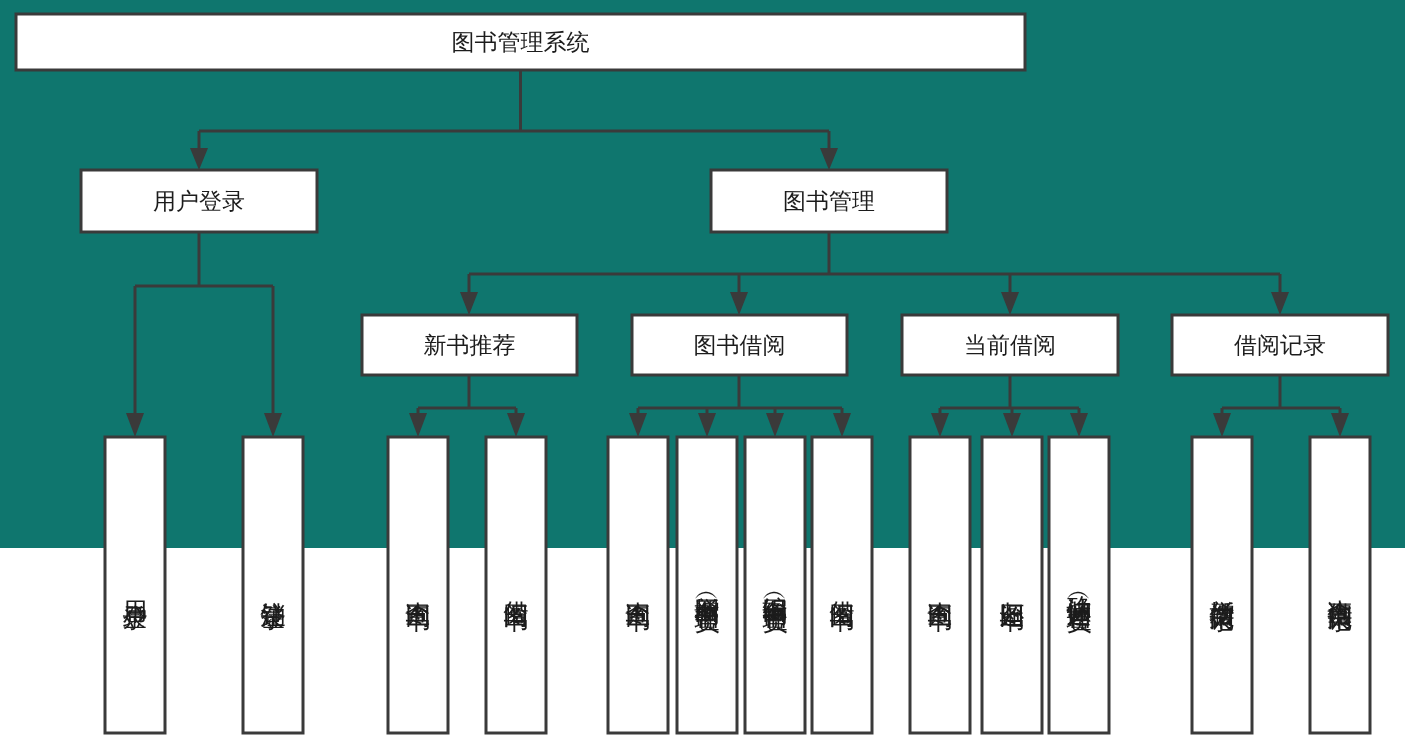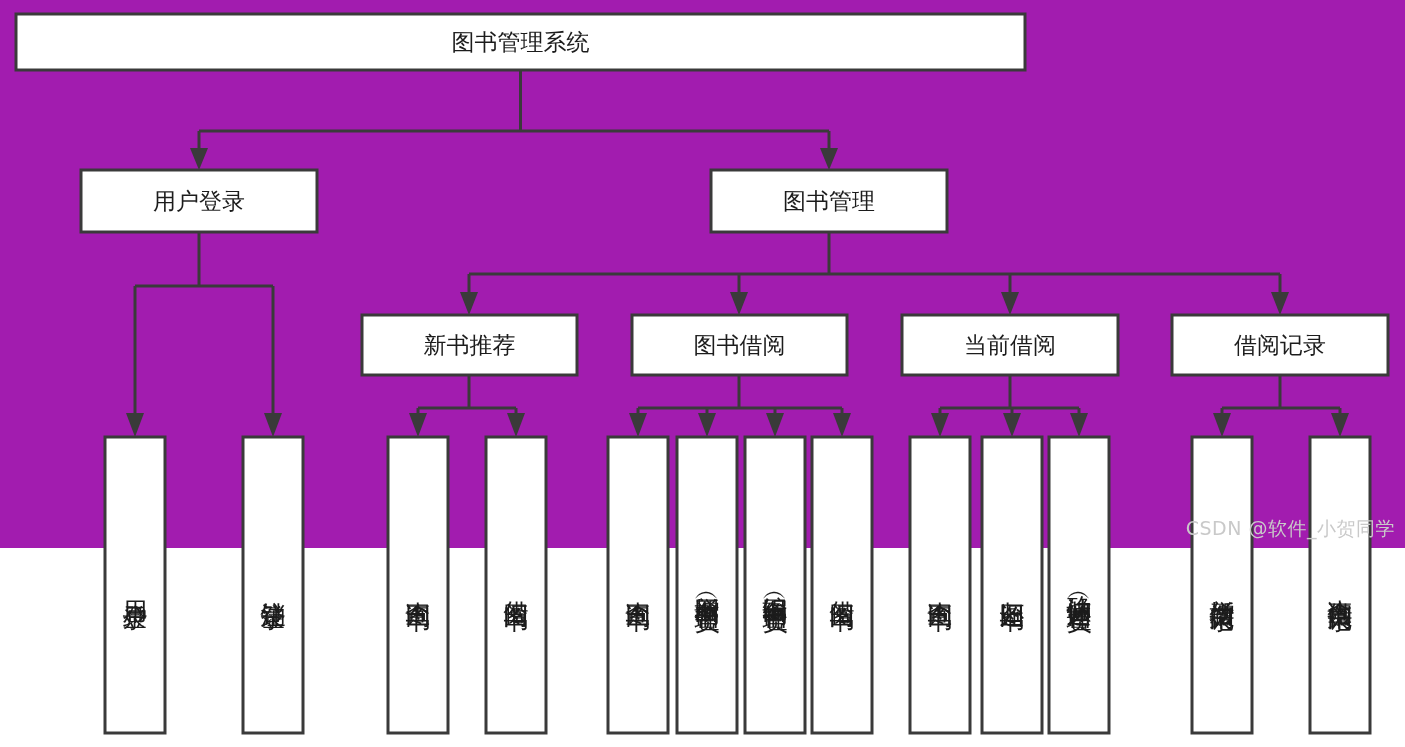--- a/index.html
+++ b/index.html
@@ -10,21 +10,21 @@
   body {
     width: 1405px;
     height: 747px;
     font-family: "DejaVu Sans", "Liberation Sans", sans-serif;
     overflow: hidden;
   }
   #diagram-root {
     position: relative;
     width: 1405px;
     height: 548px;
-    background: #a21caf;
+    background: #0f766e;
   }
   svg.diagram {
     position: absolute;
     left: 0;
     top: 0;
     width: 1405px;
     height: 747px;
     display: block;
   }
   .node-rect {
@@ -220,14 +220,13 @@
         <rect class="node-rect" x="1192" y="437" width="60" height="296"></rect>
         <text class="node-label-v" x="1222" y="585">新增借阅记录</text>
       </g>
       <g>
         <rect class="node-rect" x="1310" y="437" width="60" height="296"></rect>
         <text class="node-label-v" x="1340" y="585">查询借阅记录</text>
       </g>
     </g>
   </svg>
 
-  <div class="watermark">CSDN @软件_小贺同学</div>
 </div>
 
 </body></html>

